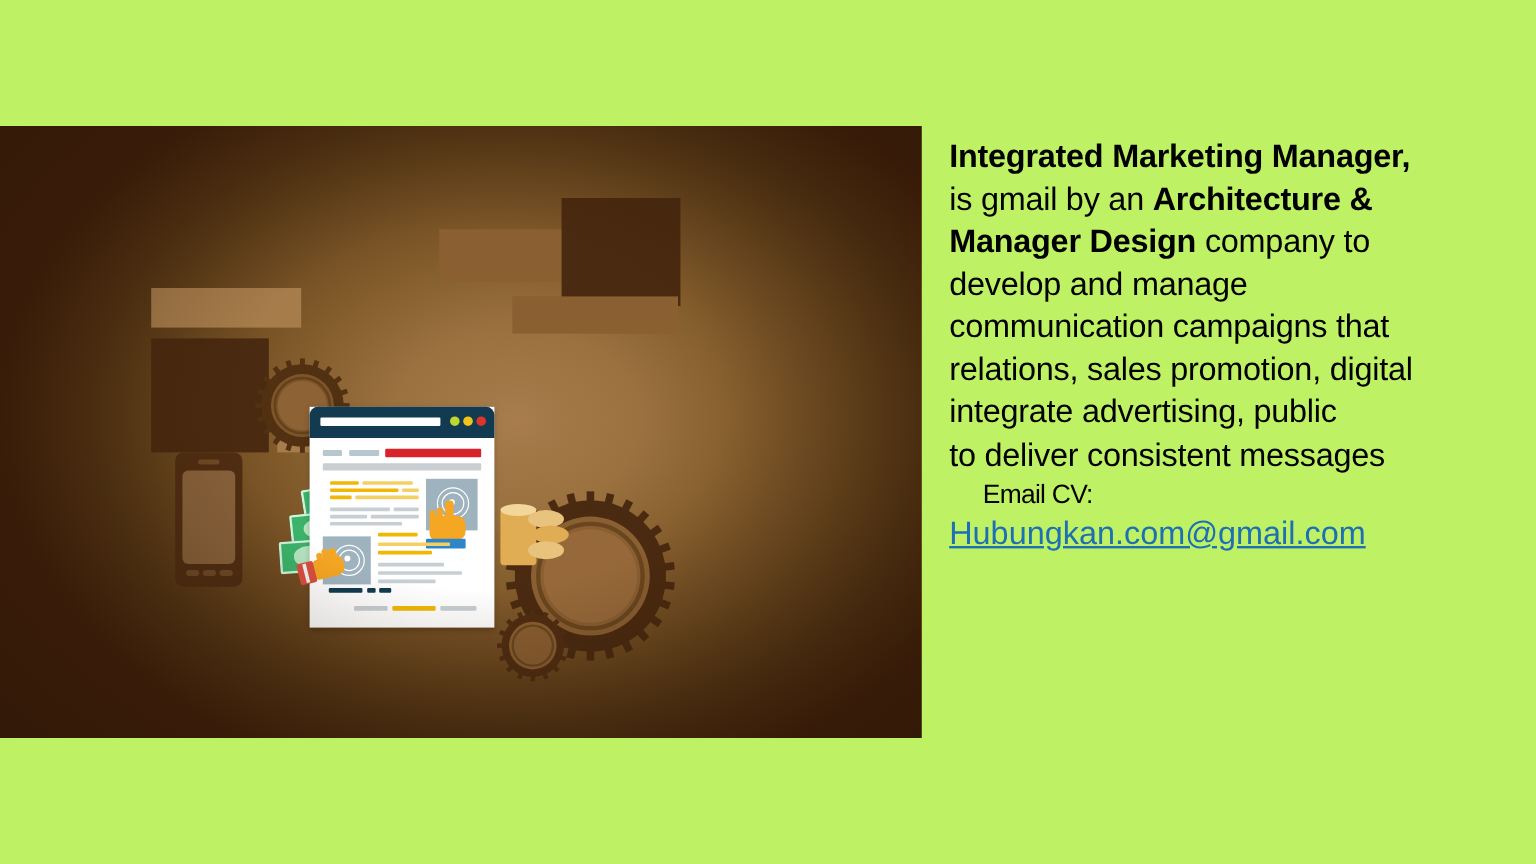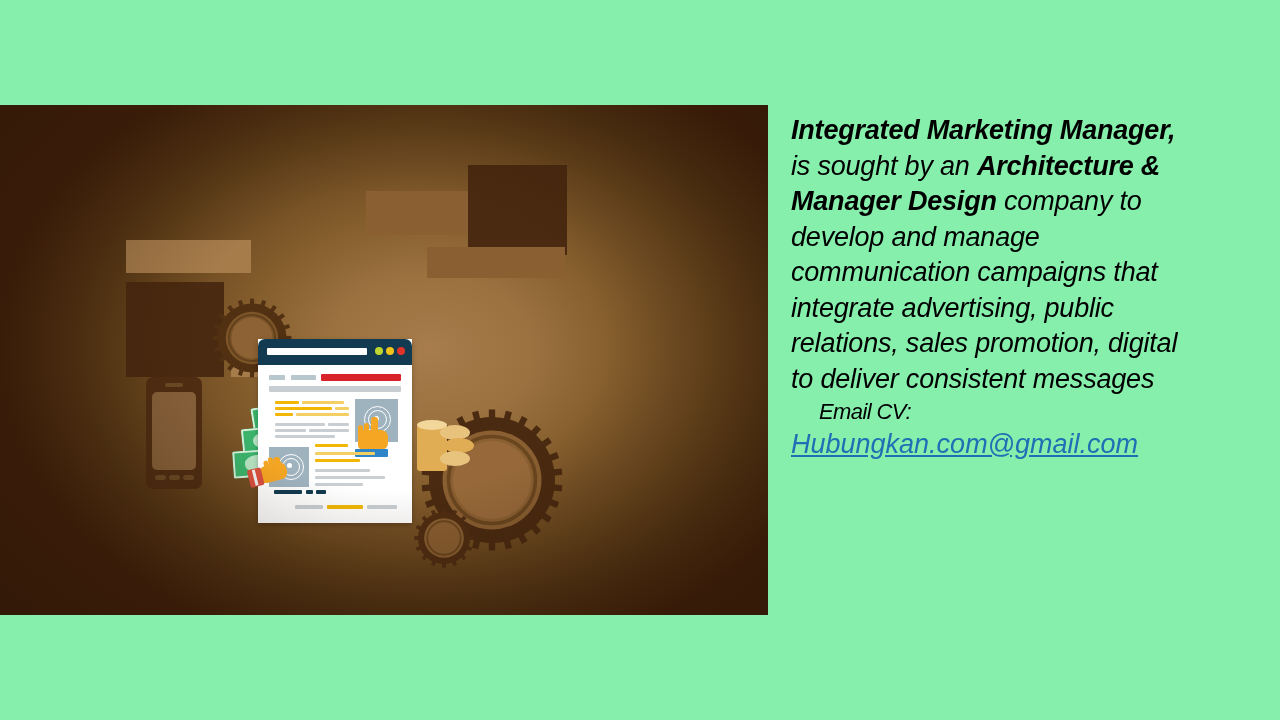--- a/index.html
+++ b/index.html
@@ -4,21 +4,21 @@
 <title>Job Advertisement Slide</title>
 <style>
   html,body{margin:0;padding:0;}
   body{
     width:1280px;height:720px;background:#ffffff;
     font-family:"Liberation Sans", sans-serif;
     overflow:hidden;position:relative;
   }
 
   
-  #slide{position:absolute;left:0;top:0;width:1280px;height:720px;background:#86efac;font-style:italic;}
+  #slide{position:absolute;left:0;top:0;width:1280px;height:720px;background:#bef264;}
 
   
   #illustration{
     position:absolute;left:0;top:105px;width:768px;height:510px;
     overflow:hidden;
     background:#42210b;
   }
   .bg-grad{
     position:absolute;left:0;top:0;width:100%;height:100%;
     background:
@@ -348,29 +348,29 @@
       <div class="bar gray2" style="left:109px;top:166px;width:30px;height:4px;"></div>
     </div>
 
     <div class="vig"></div>
   </div>
 
   <div id="textpanel">
     <div class="tline b">Integrated Marketing Manager,</div>
 
     <div class="tline">
-      <span>is sought by an </span><span class="bold">Architecture &amp;</span>
+      <span>is gmail by an </span><span class="bold">Architecture &amp;</span>
     </div>
     <div class="tline">
       <span class="bold">Manager Design</span><span> company to</span>
     </div>
     <div class="tline">develop and manage</div>
     <div class="tline">communication campaigns that</div>
+    <div class="tline">relations, sales promotion, digital</div>
     <div class="tline">integrate advertising, public</div>
-    <div class="tline">relations, sales promotion, digital</div>
     <div class="tline">to deliver consistent messages</div>
 
     <div class="tline small">Email CV:</div>
     <div>
       <a class="maillink" href="#">Hubungkan.com@gmail.com</a>
     </div>
   </div>
 
 </div>
 

